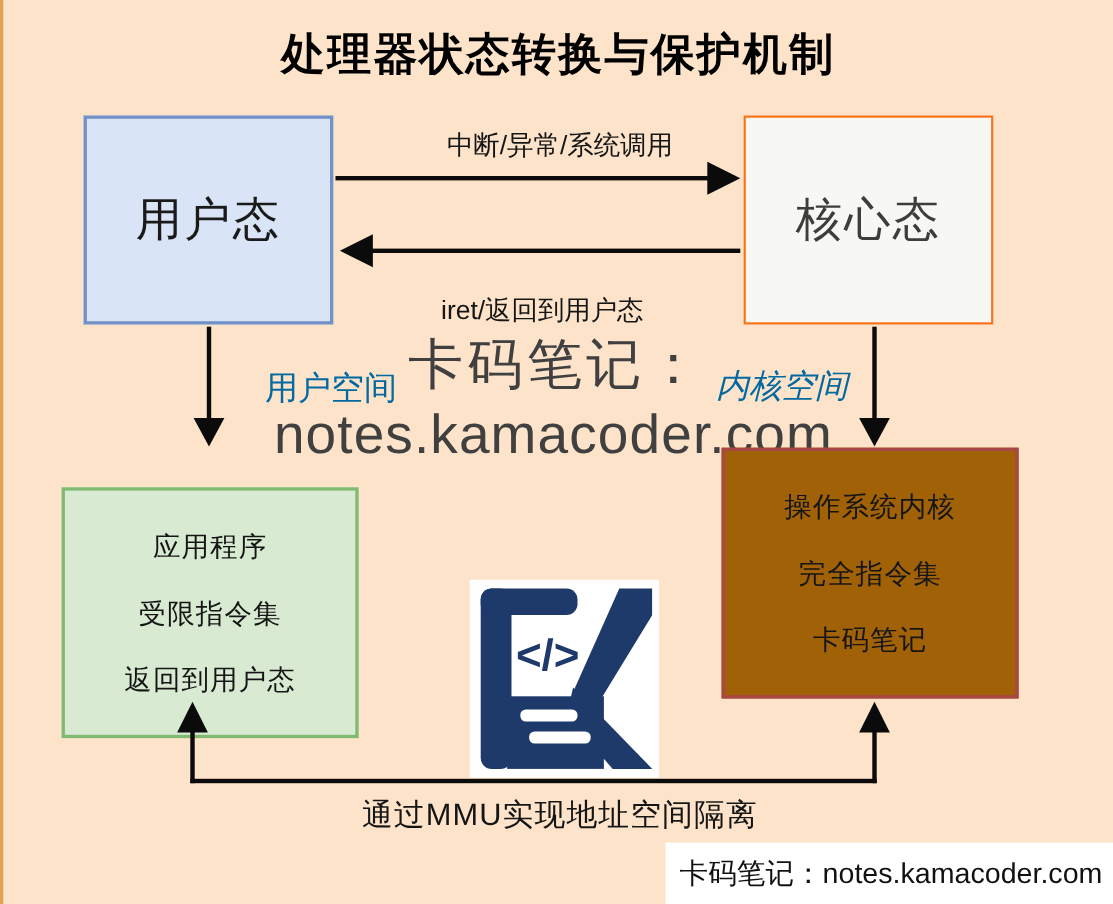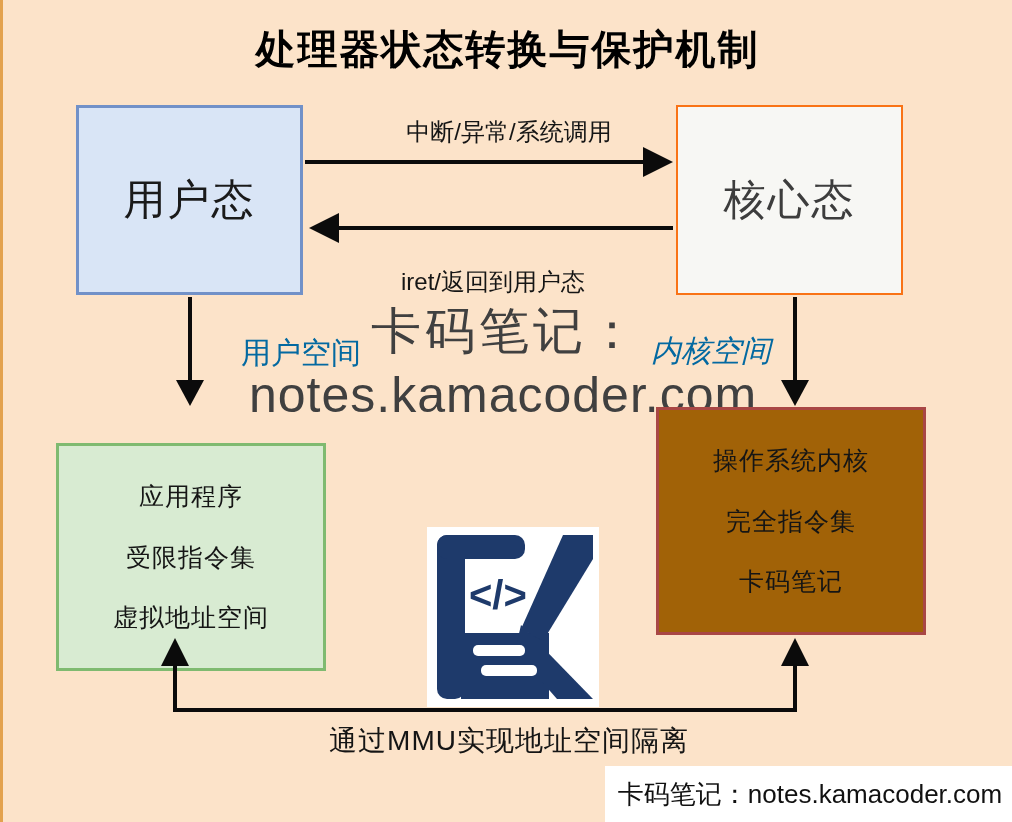--- a/index.html
+++ b/index.html
@@ -131,21 +131,21 @@
   <div class="abs arrowhead-down ah-down-left"></div>
   <div class="abs space-label user-space-label">用户空间</div>
 
   <div class="abs vline vline-right"></div>
   <div class="abs arrowhead-down ah-down-right"></div>
   <div class="abs space-label kernel-space-label">内核空间</div>
 
   <div class="abs detail-box user-detail">
     <div class="row">应用程序</div>
     <div class="row">受限指令集</div>
-    <div class="row">虚拟地址空间</div>
+    <div class="row">返回到用户态</div>
   </div>
 
   <div class="abs detail-box kernel-detail">
     <div class="row">操作系统内核</div>
     <div class="row">完全指令集</div>
     <div class="row">卡码笔记</div>
   </div>
 
   <div class="abs logo-box">
     <svg width="160" height="168" viewBox="0 0 160 168">

